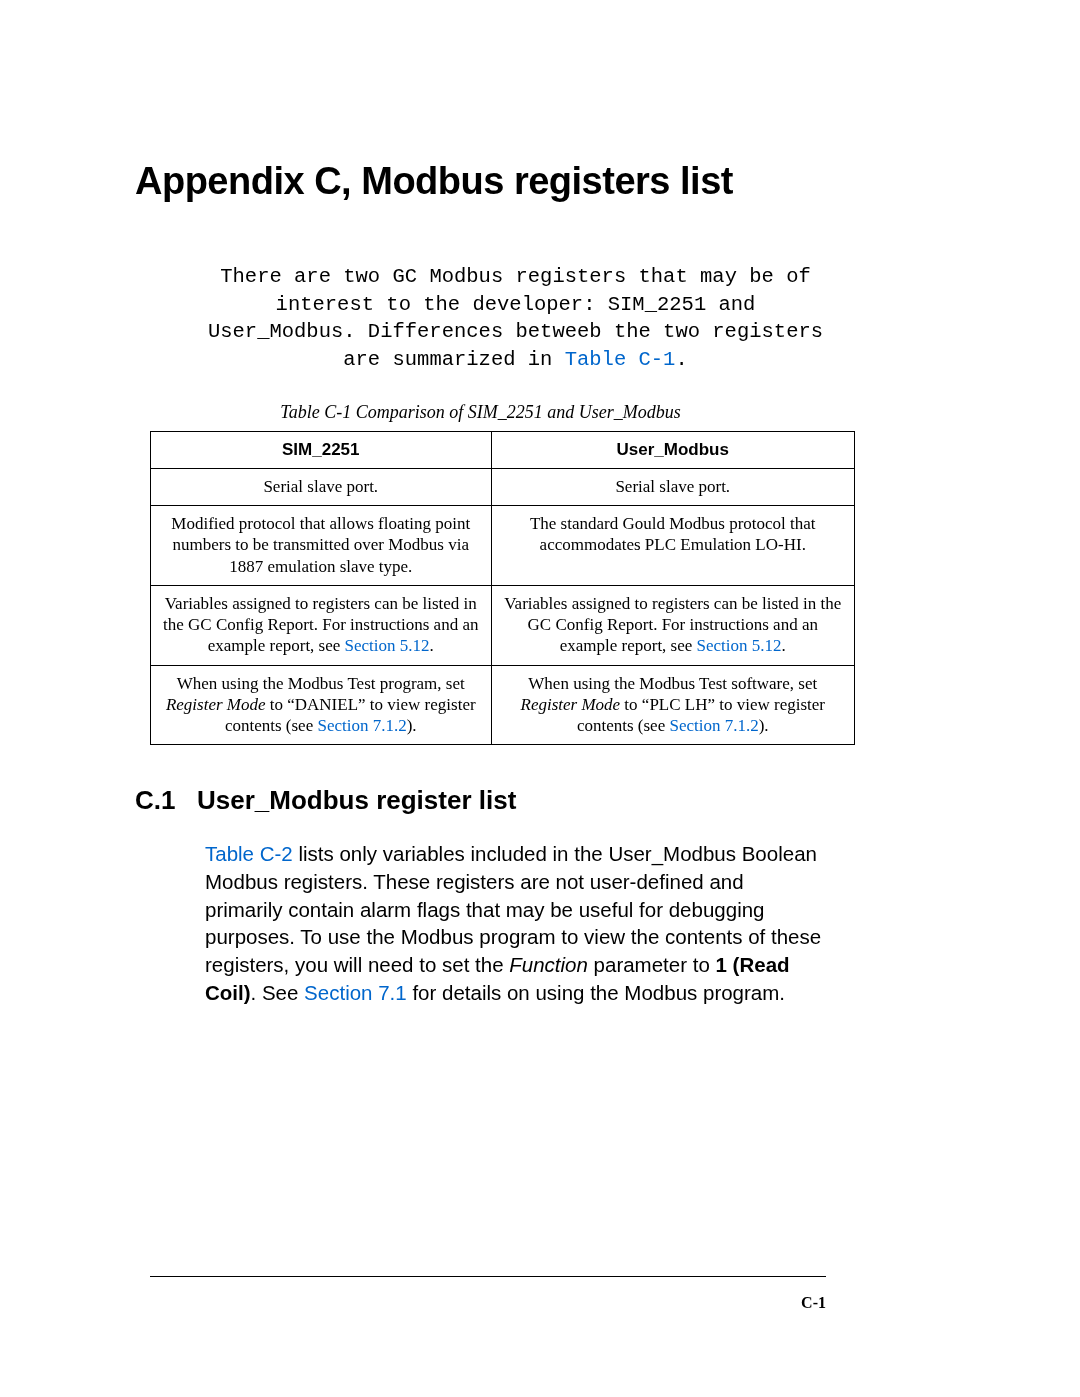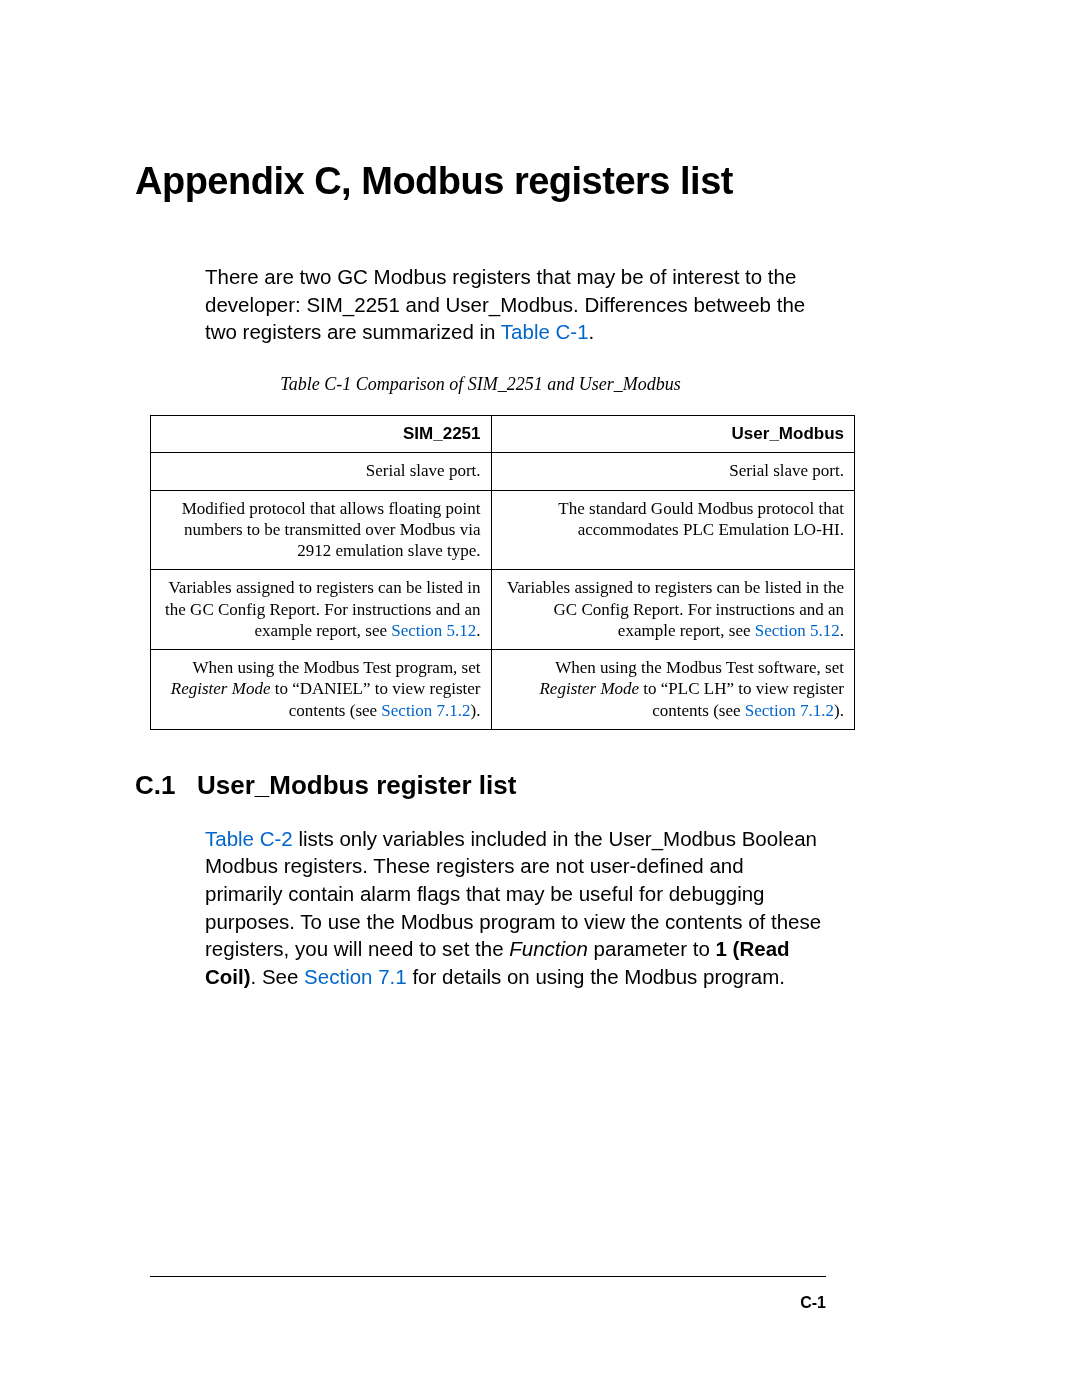--- a/index.html
+++ b/index.html
@@ -22,45 +22,46 @@
     font-family: "Segoe UI", "Myriad Pro", "Helvetica Neue", Arial, sans-serif;
     font-weight: 700;
     font-size: 38px;
     margin: 0 0 60px 0;
     letter-spacing: -0.5px;
   }
   .intro {
     margin-left: 70px;
     font-size: 20.5px;
     line-height: 1.35;
-    font-family: Liberation Sans, sans-serif;
+    font-family: Liberation Mono, monospace;
     margin-bottom: 28px;
+    text-align: center;
   }
   .link {
     color: #0066cc;
   }
   .table-caption {
     text-align: center;
     font-style: italic;
     font-family: "Century Schoolbook", Georgia, serif;
     font-size: 18px;
-    margin: 0 0 20px 0;
+    margin: 0 0 8px 0;
   }
   table.comparison {
     width: 705px;
     margin-left: 15px;
     border-collapse: collapse;
     font-family: "Century Schoolbook", Georgia, serif;
     font-size: 17px;
     line-height: 1.25;
   }
   table.comparison th, table.comparison td {
     border: 1px solid #000;
     padding: 7px 10px 8px 10px;
-    text-align: right;
+    text-align: center;
     vertical-align: top;
   }
   table.comparison th {
     font-family: "Segoe UI", "Myriad Pro", Arial, sans-serif;
     font-weight: 700;
     font-size: 17px;
   }
   .section-heading {
     font-family: "Segoe UI", "Myriad Pro", "Helvetica Neue", Arial, sans-serif;
     font-weight: 700;
@@ -84,21 +85,21 @@
     border-top: 1px solid #000;
     position: absolute;
     bottom: 120px;
     left: 150px;
     right: 150px;
   }
   .page-num {
     position: absolute;
     bottom: 85px;
     right: 150px;
-    font-family: Liberation Sans, sans-serif;
+    font-family: Liberation Serif, serif;
     font-weight: 600;
     font-size: 16px;
   }
 </style>
 </head>
 <body>
 
 <div class="page">
 
   <h1 class="title">Appendix C, Modbus registers list</h1>
@@ -115,21 +116,21 @@
         <th>SIM_2251</th>
         <th>User_Modbus</th>
       </tr>
     </thead>
     <tbody>
       <tr>
         <td>Serial slave port.</td>
         <td>Serial slave port.</td>
       </tr>
       <tr>
-        <td>Modified protocol that allows floating point numbers to be transmitted over Modbus via 2912 emulation slave type.</td>
+        <td>Modified protocol that allows floating point numbers to be transmitted over Modbus via 1887 emulation slave type.</td>
         <td>The standard Gould Modbus protocol that accommodates PLC Emulation LO-HI.</td>
       </tr>
       <tr>
         <td>
           <span>Variables assigned to registers can be listed in the GC Config Report.  For instructions and an example report, see </span><span class="link">Section 5.12</span><span>.</span>
         </td>
         <td>
           <span>Variables assigned to registers can be listed in the GC Config Report.  For instructions and an example report, see </span><span class="link">Section 5.12</span><span>.</span>
         </td>
       </tr>

